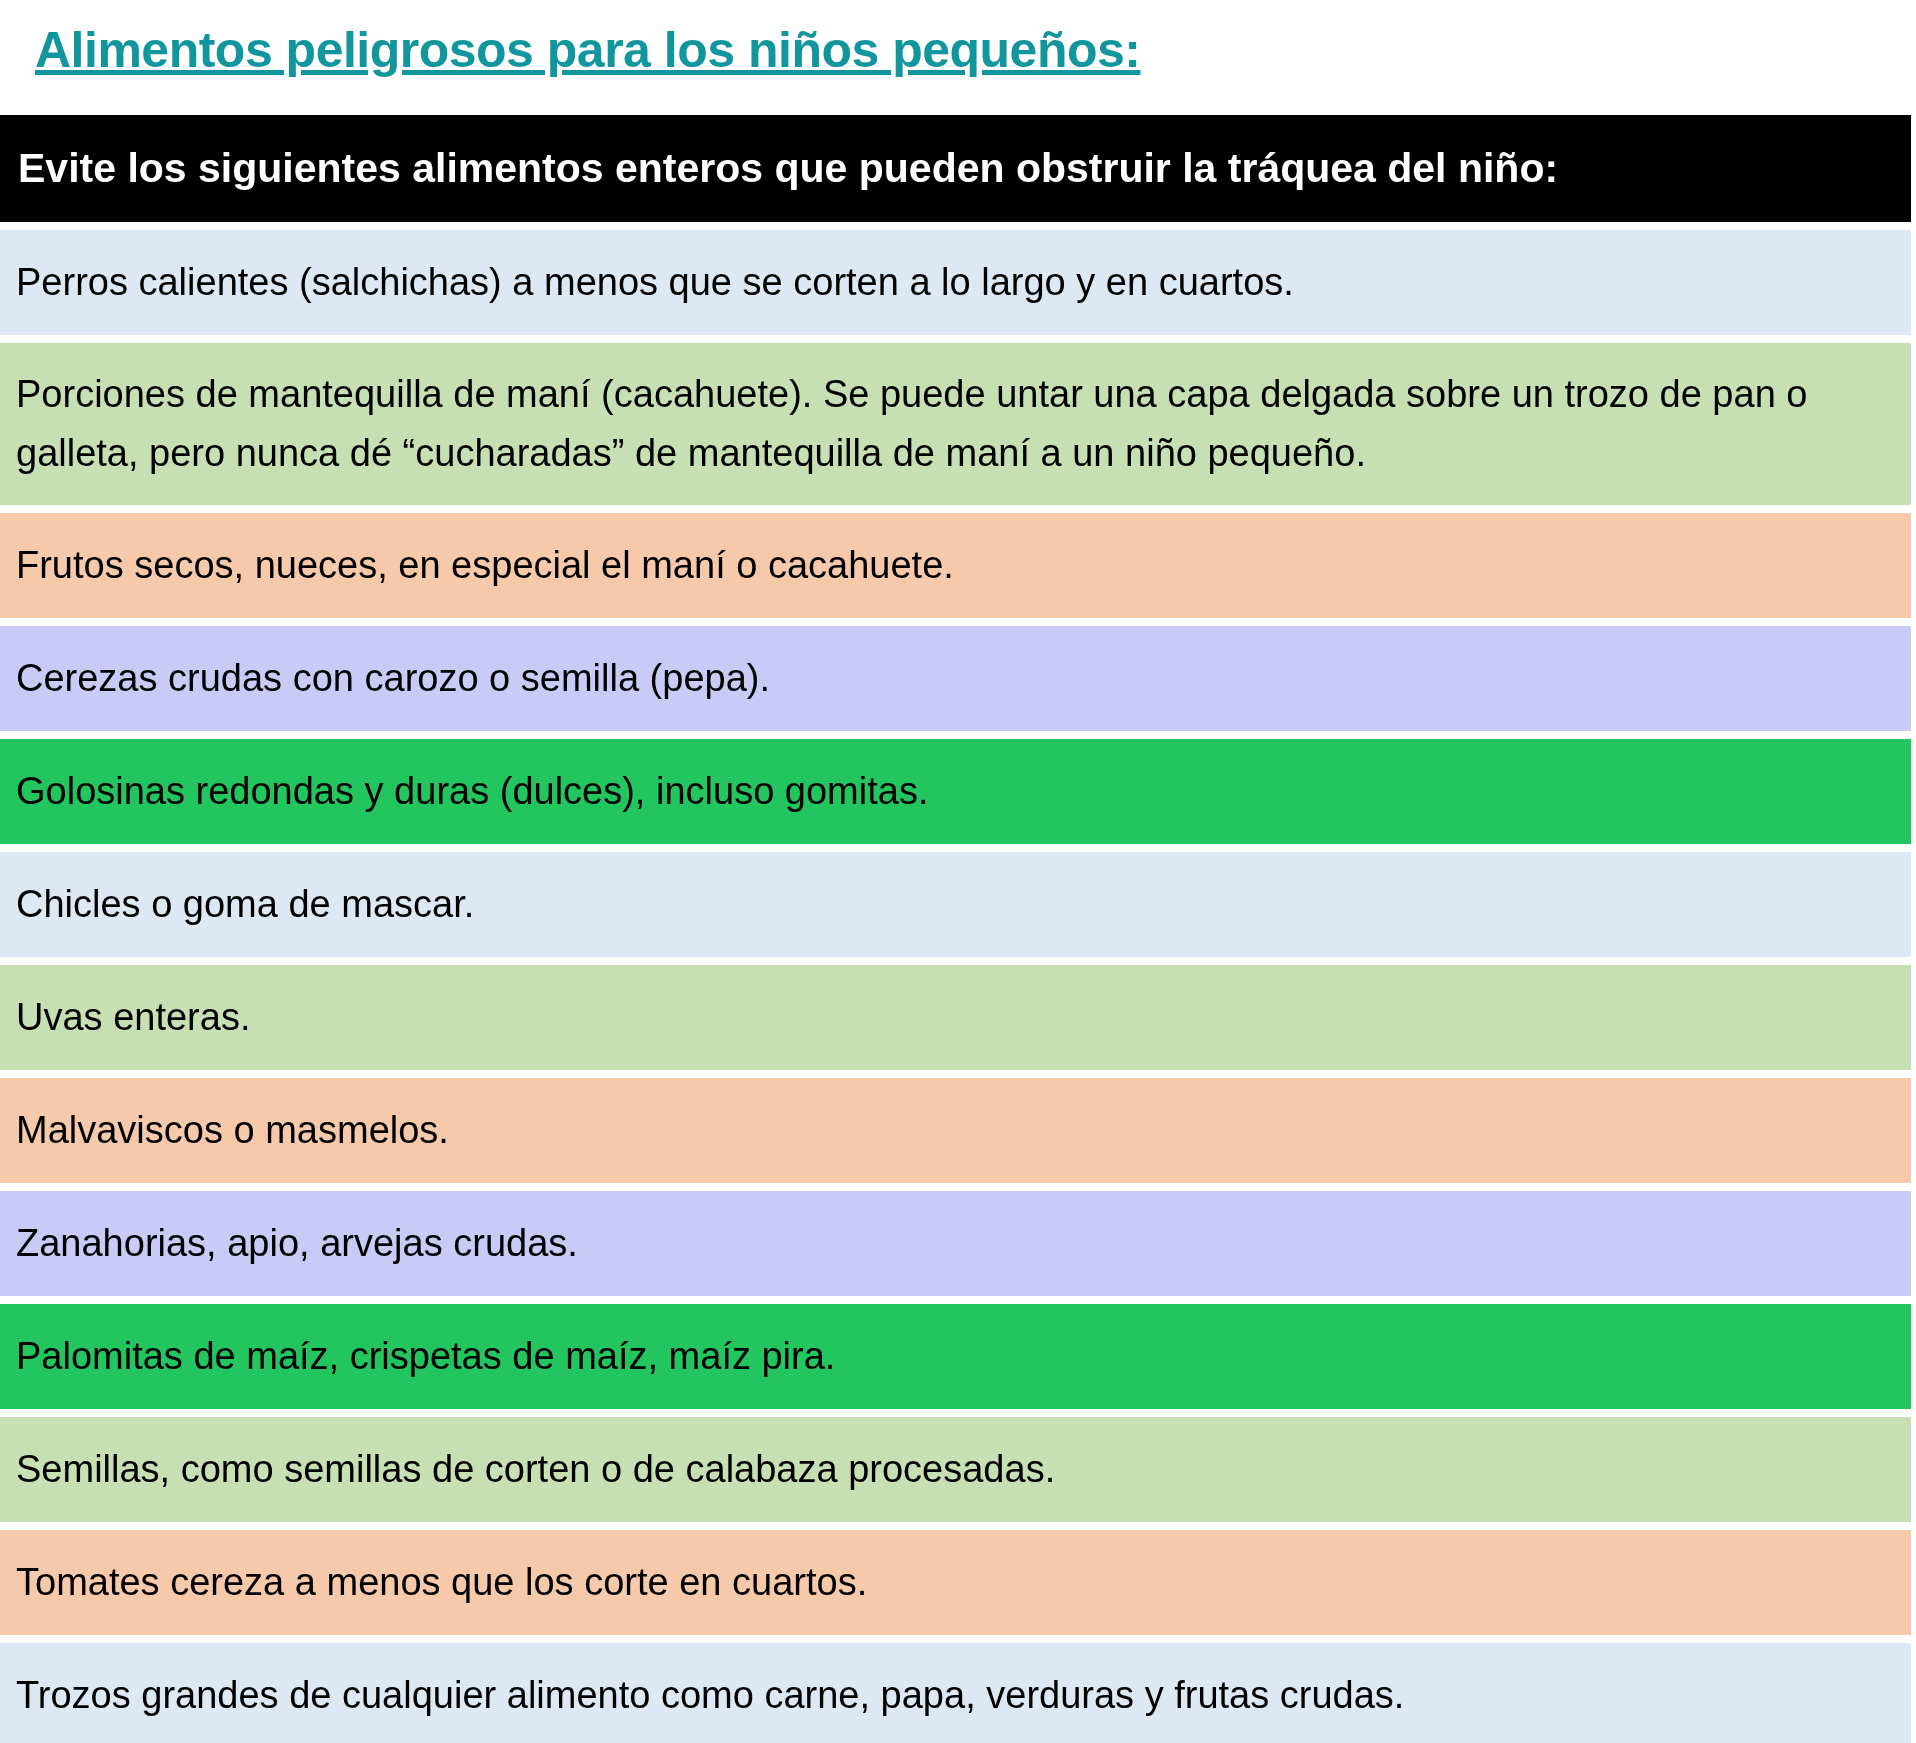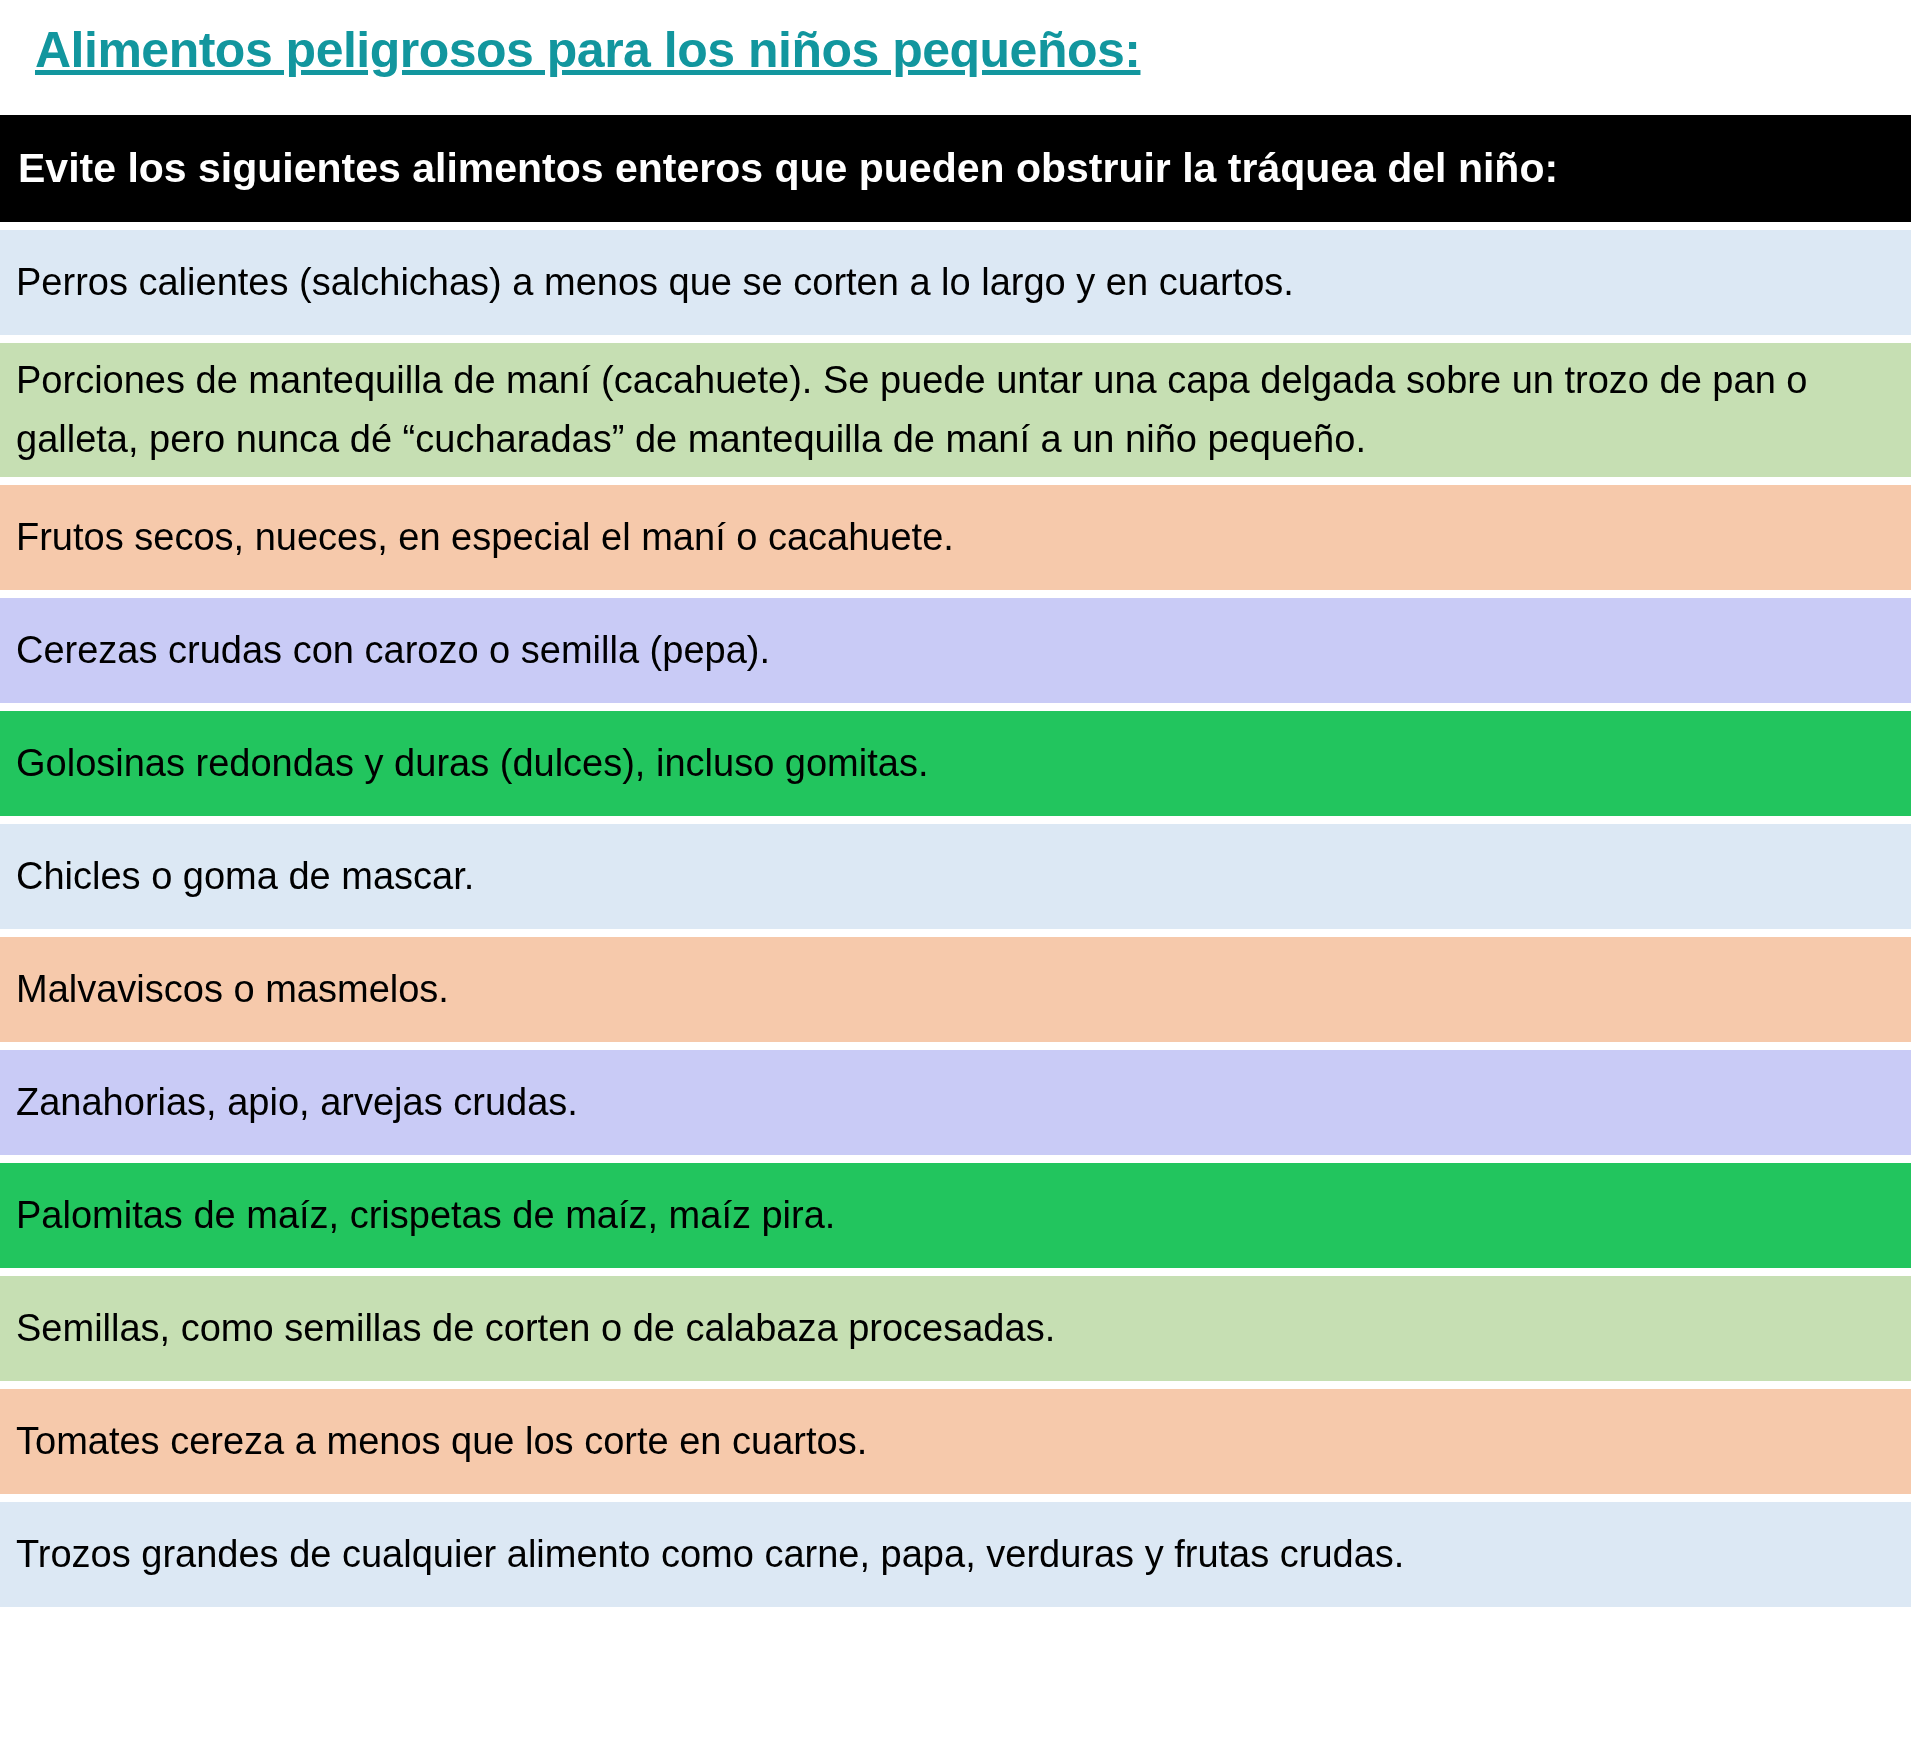--- a/index.html
+++ b/index.html
@@ -32,39 +32,40 @@
     padding: 4px 18px;
     font-size: 41px;
     font-weight: bold;
     line-height: 1.3;
     text-align: center;
   }
   .food-row {
     min-height: 105px;
     display: flex;
     align-items: center;
-    padding: 8px 16px;
+    padding: 22px 16px;
     font-size: 38px;
     line-height: 1.55;
     color: #000000;
   }
 </style>
 </head>
 <body>
 
 <div class="page-title" style="color: rgb(18, 150, 158);">Alimentos peligrosos para los niños pequeños:</div>
 
 <div class="food-table">
   <div class="header-row" style="background: rgb(0, 0, 0); color: rgb(255, 255, 255);">Evite los siguientes alimentos enteros que pueden obstruir la tráquea del niño:</div>
 
 <div class="food-row" style="background: rgb(220, 232, 244);">Perros calientes (salchichas) a menos que se corten a lo largo y en cuartos.</div>
     <div class="food-row" style="background: rgb(198, 223, 179);">Porciones de mantequilla de maní (cacahuete). Se puede untar una capa delgada sobre un trozo de pan o galleta, pero nunca dé “cucharadas” de mantequilla de maní a un niño pequeño.</div>
     <div class="food-row" style="background: rgb(246, 201, 171);">Frutos secos, nueces, en especial el maní o cacahuete.</div>
     <div class="food-row" style="background: rgb(201, 203, 246);">Cerezas crudas con carozo o semilla (pepa).</div>
     <div class="food-row" style="background: #22c55e;">Golosinas redondas y duras (dulces), incluso gomitas.</div>
     <div class="food-row" style="background: rgb(220, 232, 244); text-align: center;">Chicles o goma de mascar.</div>
+    <div class="food-row" style="background: rgb(198, 223, 179);">Uvas enteras.</div>
     <div class="food-row" style="background: rgb(246, 201, 171);">Malvaviscos o masmelos.</div>
     <div class="food-row" style="background: rgb(201, 203, 246);">Zanahorias, apio, arvejas crudas.</div>
     <div class="food-row" style="background: #22c55e;">Palomitas de maíz, crispetas de maíz, maíz pira.</div>
     <div class="food-row" style="background: rgb(198, 223, 179);">Semillas, como semillas de corten o de calabaza procesadas.</div>
     <div class="food-row" style="background: rgb(246, 201, 171);">Tomates cereza a menos que los corte en cuartos.</div>
     <div class="food-row" style="background: rgb(220, 232, 244);">Trozos grandes de cualquier alimento como carne, papa, verduras y frutas crudas.</div>
   </div>
 
 </body></html>

